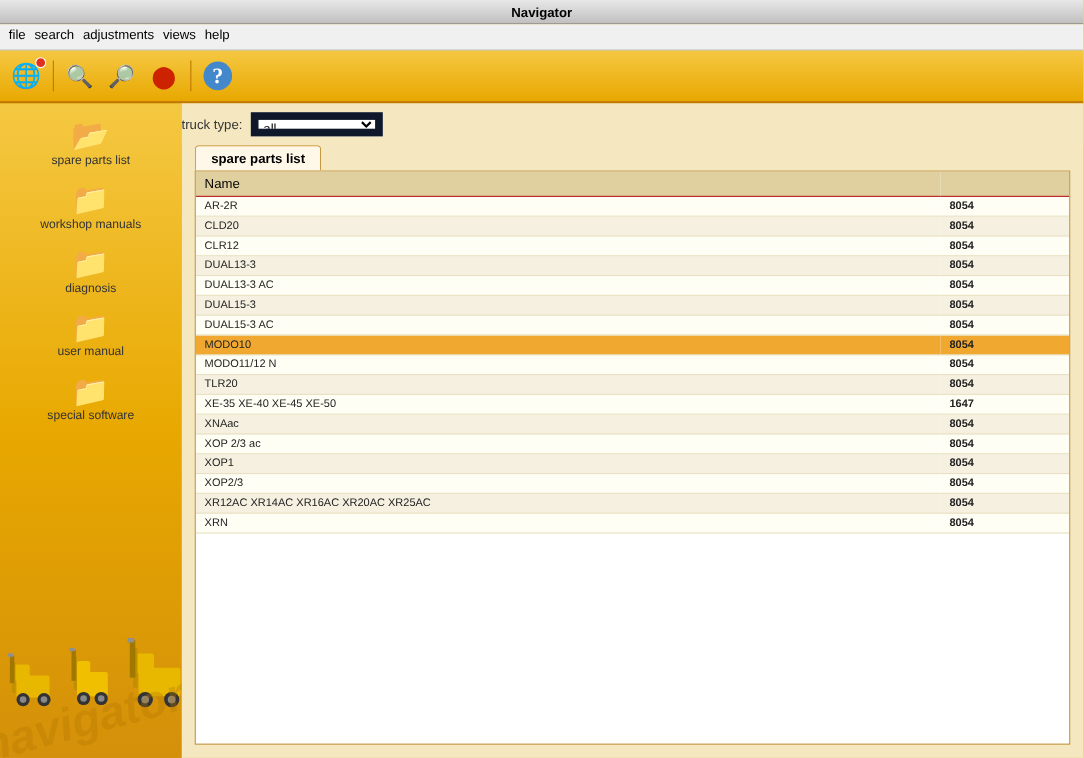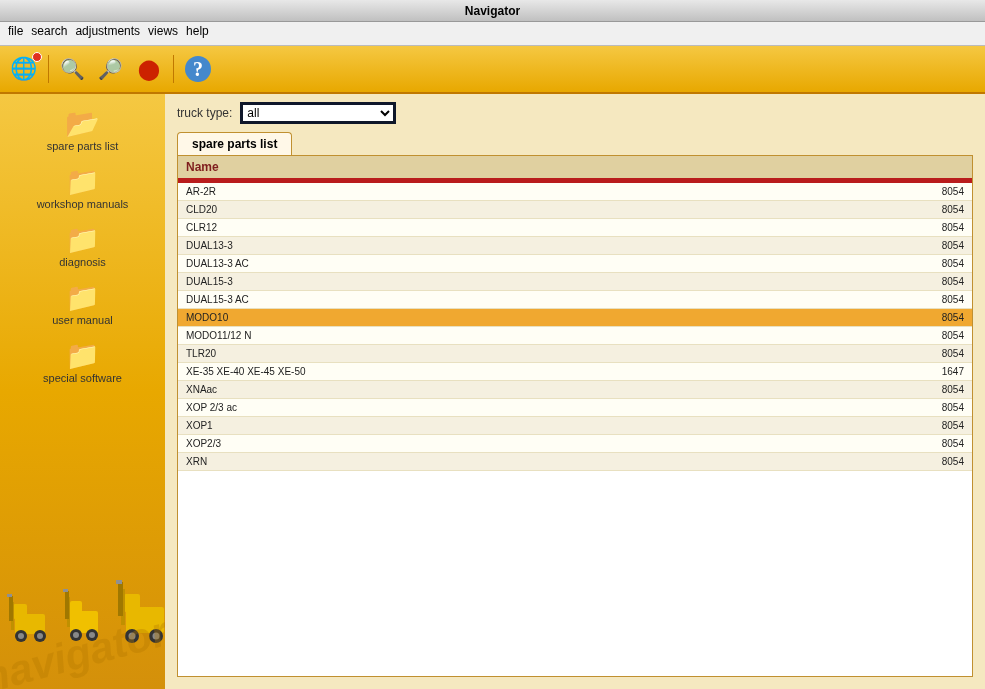--- a/index.html
+++ b/index.html
@@ -113,35 +113,35 @@
     #content {
       flex: 1;
       background: #f5e8c0;
       display: flex;
       flex-direction: column;
       overflow: hidden;
     }
 
     
     #filter-area {
-      padding: 8px 12px;
+      padding: 8px 0;
       display: flex;
       align-items: center;
       gap: 8px;
       background: #f5e8c0;
     }
     #filter-area label {
       font-size: 12px;
       color: #333;
     }
     #truck-type-select {
-      width: 156px;
+      width: 120px;
       height: 22px;
       font-size: 12px;
-      border: 3px solid #0f172a;
+      border: 7px solid #0f172a;
       background: white;
     }
 
     
     #tab-bar {
       padding: 0 12px;
     }
     .tab {
       display: inline-block;
       padding: 4px 14px;
@@ -169,41 +169,41 @@
       width: 100%;
       border-collapse: collapse;
     }
     thead tr {
       background: #e0d0a0;
     }
     thead th {
       padding: 4px 8px;
       text-align: left;
       font-size: 12px;
-      font-weight: bold;
-      border-bottom: 5px solid #b91c1c;
-      color: #7f1d1d;
+      font-weight: normal;
+      border-bottom: 1px solid #b91c1c;
+      color: #000000;
     }
     thead th.right { text-align: right; }
     tbody tr {
       background: #fffef5;
     }
     tbody tr:nth-child(even) {
       background: #f5f0e0;
     }
     tbody tr.selected {
       background: #f0a830 !important;
     }
     tbody td {
       padding: 3px 8px;
       font-size: 10px;
       color: #222;
       border-bottom: 1px solid #e8e0c0;
     }
-    tbody td.right { text-align: right; }
+    tbody td.right { text-align: left; font-weight: bold; }
   </style>
 </head>
 <body>
 
 <div id="title-bar">
   <span>Navigator</span>
 </div>
 
 <div id="menu-bar">
 <div class="menu-item">file</div>
@@ -378,20 +378,24 @@
             </tr>
             <tr>
               <td>XOP1</td>
               <td class="right">8054</td>
             </tr>
             <tr>
               <td>XOP2/3</td>
               <td class="right">8054</td>
             </tr>
             <tr>
+              <td>XR12AC XR14AC XR16AC XR20AC XR25AC</td>
+              <td class="right">8054</td>
+            </tr>
+            <tr>
               <td>XRN</td>
               <td class="right">8054</td>
             </tr>
           </tbody>
       </table>
     </div>
 
   </div>
 </div>
 

